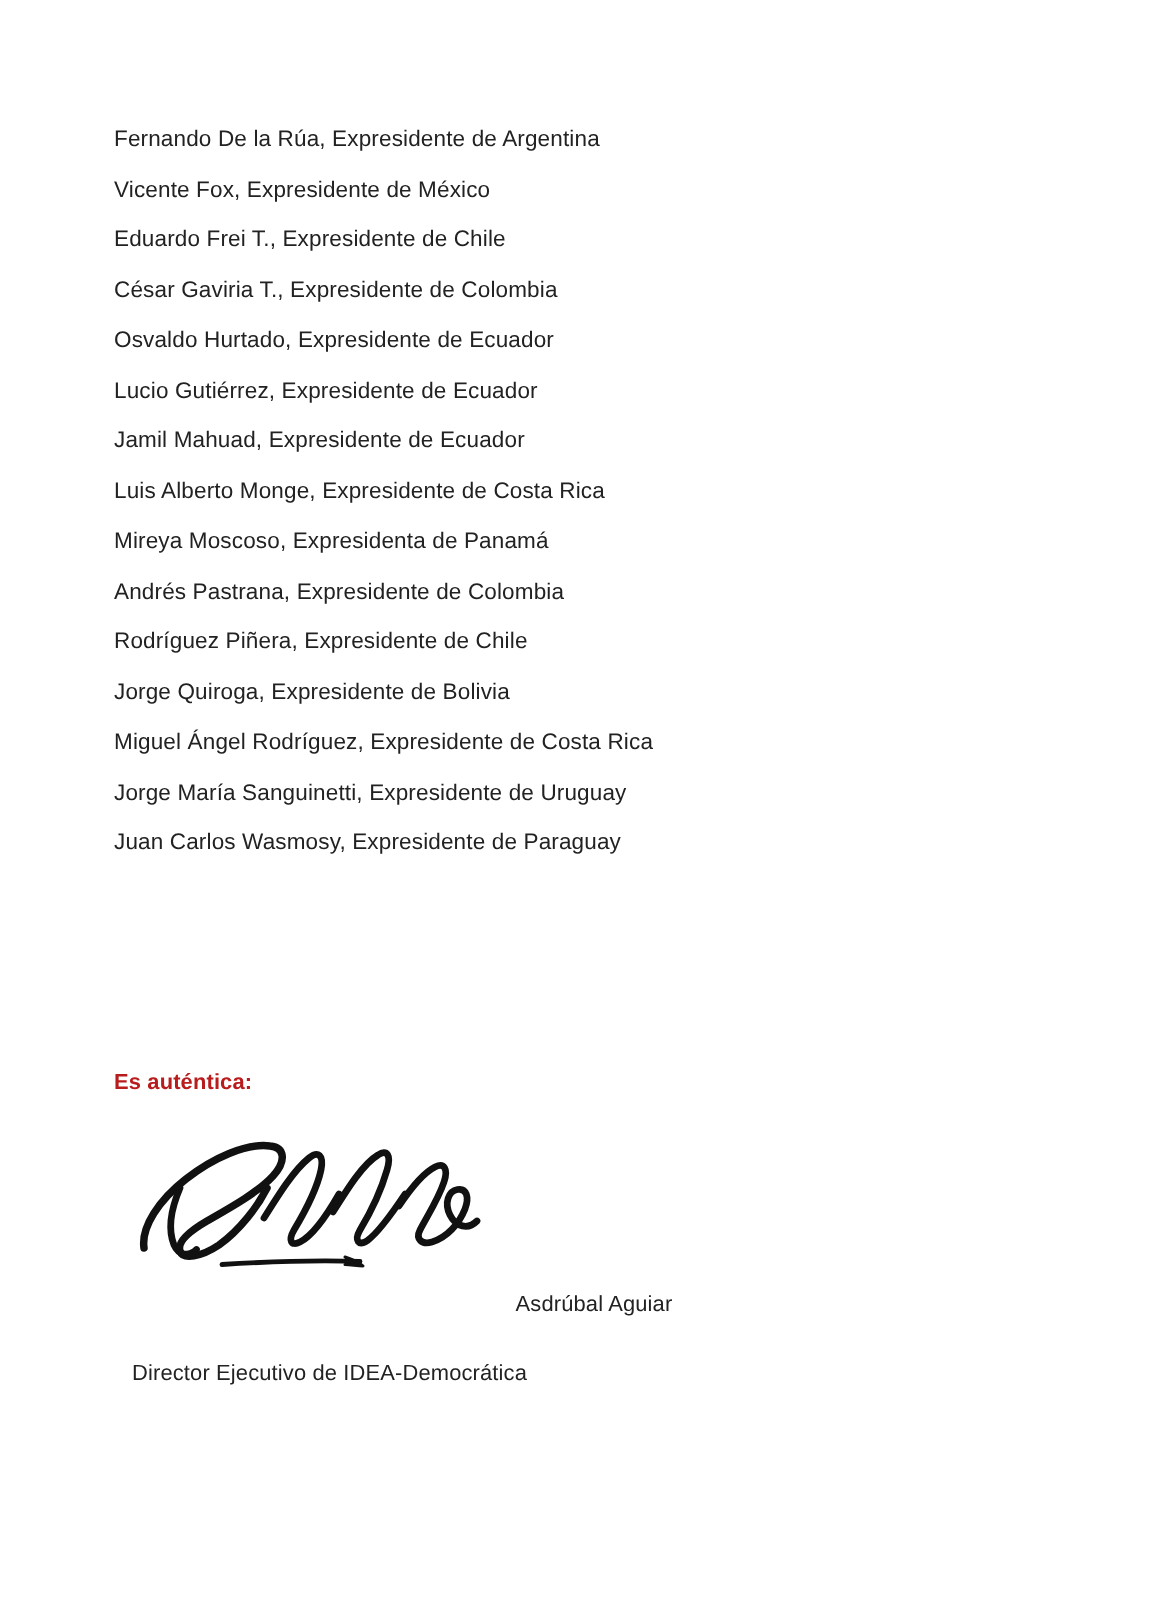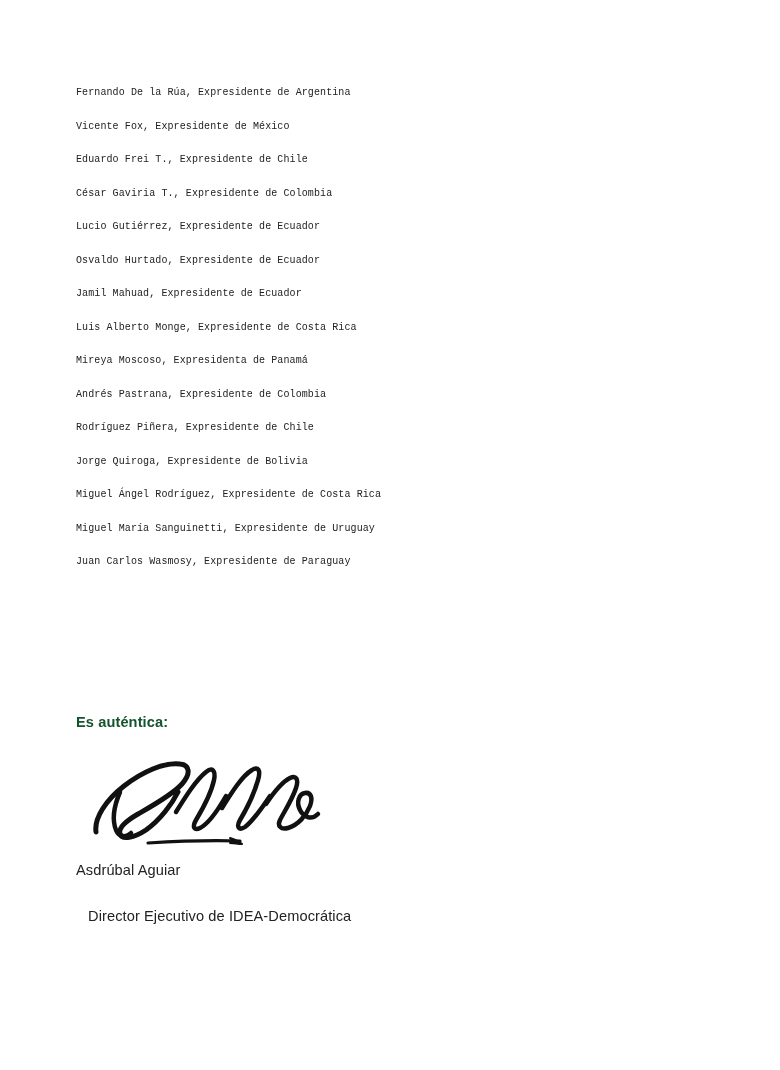--- a/index.html
+++ b/index.html
@@ -28,40 +28,39 @@
   .signatory-list {
     position: absolute;
     left: 76px;
     top: 76px;
     width: 640px;
     list-style: none;
     margin: 0;
     padding: 0;
   }
   .signatory-line {
-    font-size: 10px;
+    font-size: 15px;
     line-height: 33.5px;
     height: 33.5px;
     color: #222222;
     letter-spacing: 0.1px;
     white-space: nowrap;
-    font-family: Liberation Mono, monospace;
   }
 
   
   .closing-block {
     position: absolute;
     left: 76px;
     top: 714px;
     width: 640px;
   }
   .authentic-label {
     font-size: 14.6px;
     font-weight: bold;
-    color: #14532d;
+    color: #b91c1c;
     letter-spacing: 0.1px;
     margin: 0;
   }
 
   .signature-area {
     margin-top: 18px;
     height: 106px;
     position: relative;
   }
   .signature-mark {
@@ -70,49 +69,50 @@
     top: 0;
     display: block;
   }
 
   .signer-name {
     font-size: 14.6px;
     line-height: 33.5px;
     color: #222222;
     letter-spacing: 0.1px;
     margin: 0;
+    text-align: center;
   }
   .signer-title {
     font-size: 14.6px;
     line-height: 33.5px;
     color: #222222;
     letter-spacing: 0.1px;
     margin: 12px;
   }
 </style>
 </head>
 <body>
 
 <div class="page">
 
   <ul class="signatory-list">
     <li class="signatory-line">Fernando De la Rúa, Expresidente de Argentina</li>
     <li class="signatory-line">Vicente Fox, Expresidente de México</li>
     <li class="signatory-line">Eduardo Frei T., Expresidente de Chile</li>
     <li class="signatory-line">César Gaviria T., Expresidente de Colombia</li>
+    <li class="signatory-line">Osvaldo Hurtado, Expresidente de Ecuador</li>
     <li class="signatory-line">Lucio Gutiérrez, Expresidente de Ecuador</li>
-    <li class="signatory-line">Osvaldo Hurtado, Expresidente de Ecuador</li>
     <li class="signatory-line">Jamil Mahuad, Expresidente de Ecuador</li>
     <li class="signatory-line">Luis Alberto Monge, Expresidente de Costa Rica</li>
     <li class="signatory-line">Mireya Moscoso, Expresidenta de Panamá</li>
     <li class="signatory-line">Andrés Pastrana, Expresidente de Colombia</li>
     <li class="signatory-line">Rodríguez Piñera, Expresidente de Chile</li>
     <li class="signatory-line">Jorge Quiroga, Expresidente de Bolivia</li>
     <li class="signatory-line">Miguel Ángel Rodríguez, Expresidente de Costa Rica</li>
-    <li class="signatory-line">Miguel María Sanguinetti, Expresidente de Uruguay</li>
+    <li class="signatory-line">Jorge María Sanguinetti, Expresidente de Uruguay</li>
     <li class="signatory-line">Juan Carlos Wasmosy, Expresidente de Paraguay</li>
   </ul>
 
   <div class="closing-block">
 
     <p class="authentic-label">Es auténtica:</p>
 
     <div class="signature-area">
       <svg class="signature-mark" width="250" height="100" viewBox="0 0 250 100" aria-hidden="true">
         <g fill="none" stroke="#111111" stroke-linecap="round" stroke-linejoin="round">

